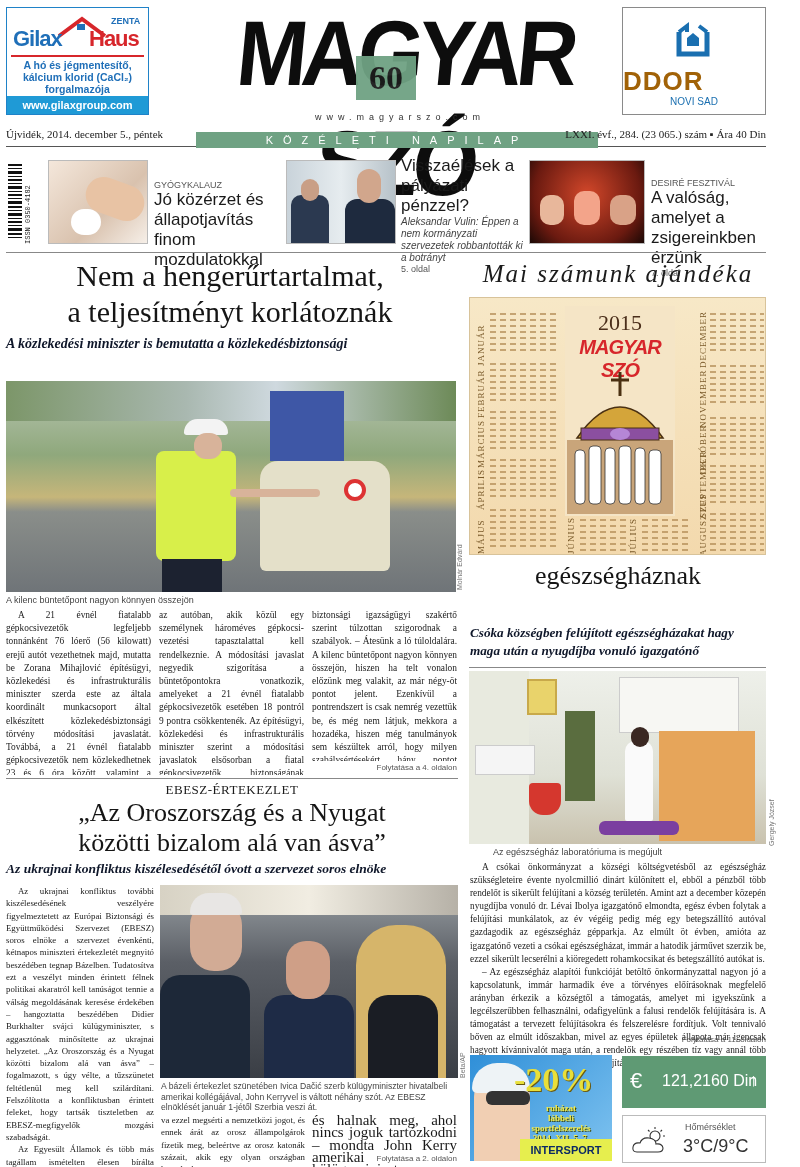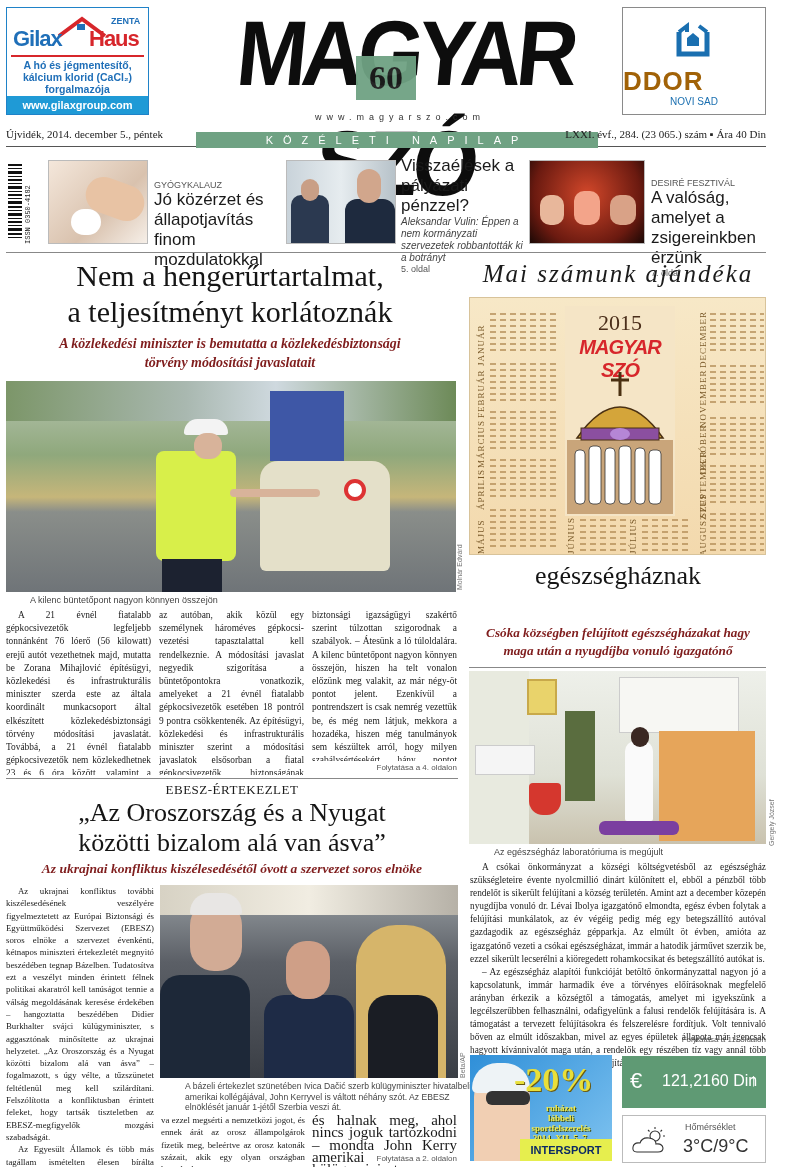--- a/index.html
+++ b/index.html
@@ -37,22 +37,22 @@
   #barcode { left: 4px; top: 160px; width: 36px; height: 84px; }
   .teaser-img { position: absolute; border: 1px solid #bbb; overflow: hidden; }
   .kicker { font: 9px "Liberation Sans", sans-serif; color: #555; text-transform: uppercase; }
   .teaser-head { font: 17px/20px "Liberation Sans", sans-serif; color: #1a1a1a; }
   .teaser-sub { font: italic 10px/12px "Liberation Sans", sans-serif; color: #444; }
   .teaser-page { font: 9px "Liberation Sans", sans-serif; color: #555; }
   #teaser-rule { left: 6px; top: 252px; width: 760px; height: 1px; background: #888; }
 
   
   .headline { font-family: "Liberation Serif", serif; color: #151515; text-align: center; font-weight: normal; }
-  .subhead { font-family: "Liberation Serif", serif; font-style: italic; font-weight: bold; color: #7f1d1d; text-align: center; }
-  .caption { font: 9px/11px "Liberation Sans", sans-serif; color: #444; margin-left: 24px; }
+  .subhead { font-family: "Liberation Serif", serif; font-style: italic; font-weight: bold; color: #0f172a; text-align: left; }
+  .caption { font: 9px/11px "Liberation Sans", sans-serif; color: #444; }
   .body-col { font: 9.4px/13.2px "Liberation Serif", serif; color: #1a1a1a; text-align: justify; }
   .body-col p { text-indent: 12px; }
   .cont { font: 8px "Liberation Sans", sans-serif; color: #555; text-align: right; }
   .credit { font: 7px "Liberation Sans", sans-serif; color: #777; writing-mode: vertical-rl; transform: rotate(180deg); }
 
   #gift-title { left: 470px; top: 260px; width: 296px; text-align: center; font: italic 25px "Liberation Serif", serif; letter-spacing: 2px; color: #1b1b1b; }
   #calendar { left: 469px; top: 297px; width: 297px; height: 258px; background: linear-gradient(#f7e8c7, #f3d9ad); border: 1px solid #d8c39a; overflow: hidden; }
   .cal-month { position: absolute; font: 9px "Liberation Serif", serif; color: #7a5a2a; writing-mode: vertical-rl; transform: rotate(180deg); letter-spacing: 1px; }
   #cal-center { position: absolute; left: 95px; top: 8px; width: 110px; height: 210px; background: #f5e5c6; }
   #cal-year { position: absolute; left: 0; top: 4px; width: 110px; text-align: center; font: 22px "Liberation Serif", serif; color: #4a2e1a; }
@@ -176,21 +176,20 @@
   <div class="teaser-page">7. oldal</div>
 </div>
 <div id="teaser-rule" class="abs"></div>
 
 <div class="abs headline" style="left:6px;top:258px;width:448px;font-size:30px;line-height:36px">
   <div>Nem a hengerűrtartalmat,</div>
   <div>a teljesítményt korlátoznák</div>
 </div>
 <div class="abs subhead" style="left:6px;top:334px;width:448px;font-size:14px;line-height:19px">
   <div>A közlekedési miniszter is bemutatta a közlekedésbiztonsági</div>
-  <div>törvény módosítási javaslatait</div>
 </div>
 
 <div class="abs" style="left:6px;top:381px;width:450px;height:211px;overflow:hidden;background:linear-gradient(#b9c6b4 0%,#8fa87c 35%,#c6b67a 55%,#8a8e8a 62%,#6f7478 100%);">
   <div class="abs" style="left:0;top:0;width:450px;height:40px;background:linear-gradient(90deg,#7c9669,#a9b8b0 40%,#cfd9df 60%,#6d8a58)"></div>
   <div class="abs" style="left:264px;top:10px;width:74px;height:70px;background:#3e57a6"></div>
   <div class="abs" style="left:254px;top:80px;width:130px;height:110px;background:#e4e0c9;border-radius:18px 18px 6px 6px"></div>
   <div class="abs" style="left:338px;top:98px;width:22px;height:22px;border:4px solid #d33;border-radius:50%;background:#fff"></div>
   <div class="abs" style="left:150px;top:70px;width:80px;height:110px;background:#d8ef4a;border-radius:8px"></div>
   <div class="abs" style="left:178px;top:38px;width:44px;height:16px;background:#f3f3f3;border-radius:20px 20px 4px 4px"></div>
   <div class="abs" style="left:188px;top:52px;width:28px;height:26px;background:#d8b39a;border-radius:12px"></div>
@@ -395,21 +394,21 @@
   <div class="abs" style="left:6px;top:74px;width:60px;height:30px;background:#f5f5f5;border:1px solid #ccc"></div>
   <div class="abs" style="left:60px;top:112px;width:32px;height:32px;background:#d5372e;border-radius:4px 4px 14px 14px"></div>
   <div class="abs" style="left:96px;top:40px;width:30px;height:90px;background:#5a6d3f"></div>
   <div class="abs" style="left:150px;top:6px;width:120px;height:56px;background:#f7f7f3;border:1px solid #ccc"></div>
   <div class="abs" style="left:156px;top:70px;width:28px;height:80px;background:#fafafa;border-radius:10px 10px 2px 2px"></div>
   <div class="abs" style="left:162px;top:56px;width:18px;height:20px;background:#3a2822;border-radius:9px"></div>
   <div class="abs" style="left:190px;top:60px;width:96px;height:110px;background:#e6a55a"></div>
   <div class="abs" style="left:130px;top:150px;width:80px;height:14px;background:#7b3fa0;border-radius:6px"></div>
 </div>
 <div class="abs credit" style="left:768px;top:790px;height:56px">Gergely József</div>
-<div class="abs caption" style="left:470px;top:847px">Az egészségház laboratóriuma is megújult</div>
+<div class="abs caption" style="left:493px;top:847px">Az egészségház laboratóriuma is megújult</div>
 
 <div class="abs body-col" style="left:470px;top:861px;width:296px;font-size:9.3px;line-height:13.1px">
   <p>A csókai önkormányzat a községi költségvetésből az egészségház szükségleteire évente nyolcmillió dinárt különített el, ebből a pénzből több rendelőt is sikerült felújítani a község területén. Amint azt a december közepén nyugdíjba vonuló dr. Lévai Ibolya igazgatónő elmondta, egész évben folytak a felújítási munkálatok, az év végéig pedig még egy betegszállító autóval gazdagodik az egészségház gépparkja. Az elmúlt öt évben, amióta az igazgatónő vezeti a csókai egészségházat, immár a hatodik járművet szerzik be, ezzel sikerült lecserélni a kiöregedett rohamkocsikat és betegszállító autókat is.</p>
   <p>– Az egészségház alapítói funkcióját betöltő önkormányzattal nagyon jó a kapcsolatunk, immár harmadik éve a törvényes előírásoknak megfelelő arányban érkezik a községtől a támogatás, amelyet mi igyekszünk a legcélszerűbben felhasználni, odafigyelünk a falusi rendelők felújítására is. A támogatást a tervezett felújításokra és felszerelésre fordítjuk. Volt tennivaló bőven az elmúlt időszakban, mivel az egyes épületek állapota már igencsak hagyott kívánnivalót maga után, a rendelők egy részében tíz vagy annál több éve nem végeztek karbantartási, felújítási munkálatokat, nem voltak átfestve sem.</p>
 </div>
 <div class="abs cont" style="left:470px;top:1035px;width:296px">Folytatása a 11. oldalon</div>
 
 <div id="ad-intersport" class="abs">
   <div class="face"></div>
   <div class="hat"></div>

